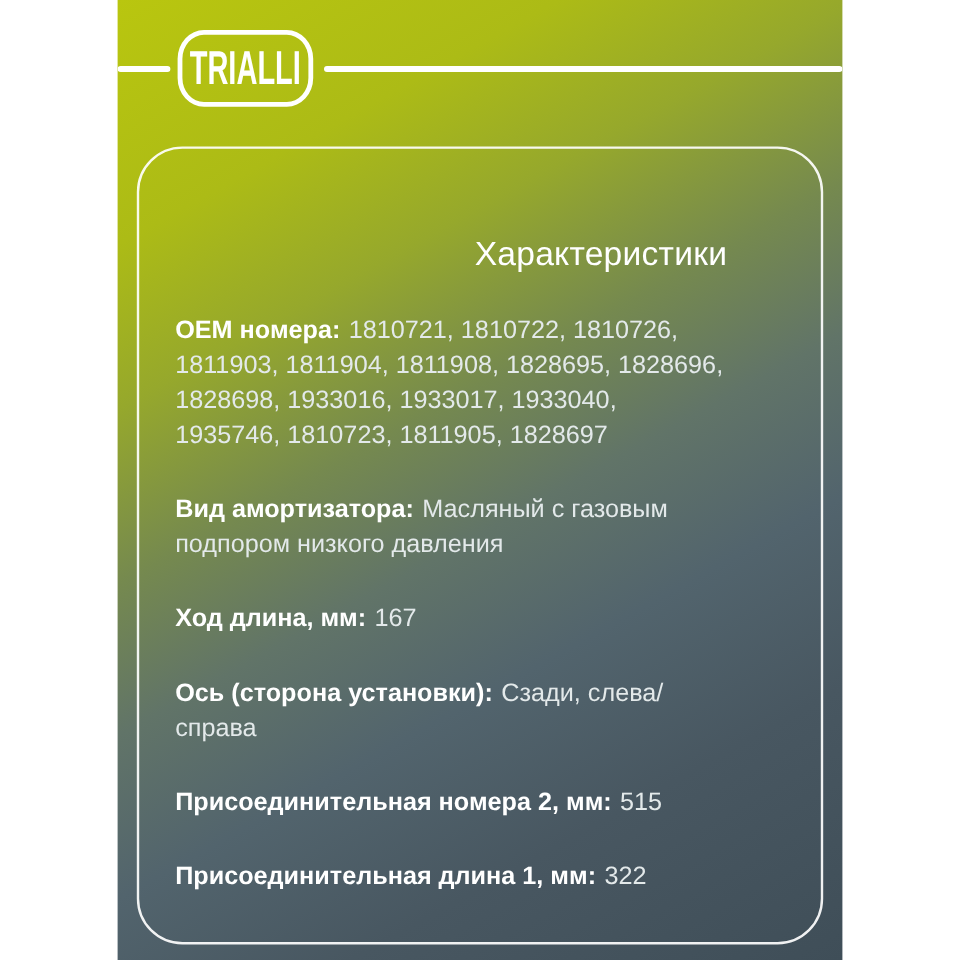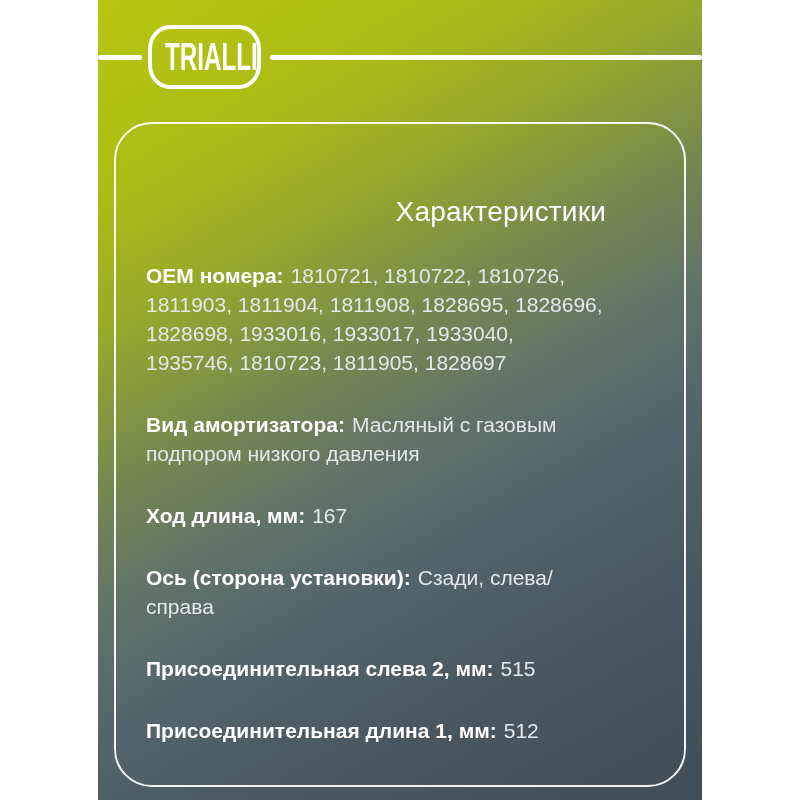--- a/index.html
+++ b/index.html
@@ -37,21 +37,21 @@
     position:absolute; top:55px; height:5px;
     background:var(--white,#ffffff); border-radius:3px;
   }
   .logo-line.left{ left:0; width:44px; }
   .logo-line.right{ left:172px; right:0; }
   .logo-badge{
     position:absolute; left:50px; top:25px;
     width:113px; height:64px;
     border:4px solid var(--white,#ffffff);
     border-radius:22px / 24px;
-    display:flex; align-items:center; justify-content:flex-start;
+    display:flex; align-items:center; justify-content:center;
   }
   .logo-badge .logo-text{
     color:var(--white,#ffffff);
     font-weight:bold;
     font-size:31px;
     letter-spacing:0px;
     transform:scale(0.78,1.28);
     transform-origin:center;
     white-space:nowrap;
   }
@@ -104,19 +104,19 @@
 
       <p class="spec"><span class="label">OEM номера:</span><span class="value">1810721, 1810722, 1810726, 1811903, 1811904, 1811908, 1828695, 1828696, 1828698, 1933016, 1933017, 1933040, 1935746, 1810723, 1811905, 1828697</span></p>
 
       <p class="spec"><span class="label">Вид амортизатора:</span><span class="value">Масляный с газовым подпором низкого давления</span></p>
 
 
       <p class="spec"><span class="label">Ход длина, мм:</span><span class="value">167</span></p>
 
       <p class="spec"><span class="label">Ось (сторона установки):</span><span class="value">Сзади, слева/справа</span></p>
 
-      <p class="spec"><span class="label">Присоединительная слева 2, мм:</span><span class="value">515</span></p>
+      <p class="spec"><span class="label">Присоединительная номера 2, мм:</span><span class="value">515</span></p>
 
-      <p class="spec"><span class="label">Присоединительная длина 1, мм:</span><span class="value">512</span></p>
+      <p class="spec"><span class="label">Присоединительная длина 1, мм:</span><span class="value">322</span></p>
     </div>
 
   </div>
 </div>
 
 </body></html>

